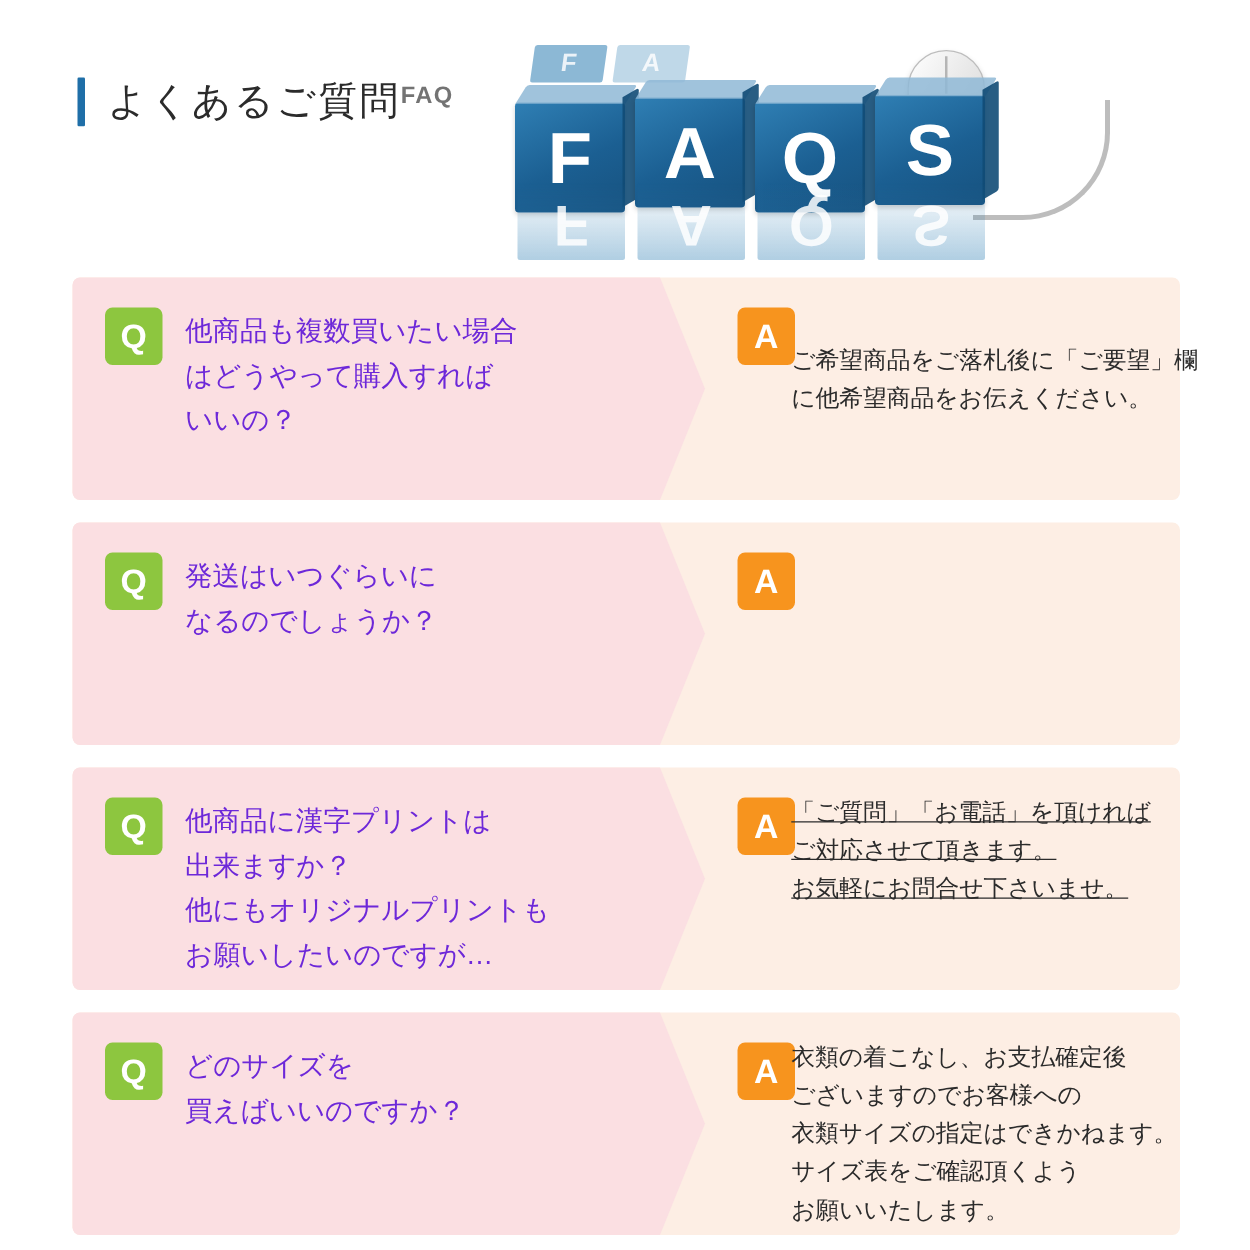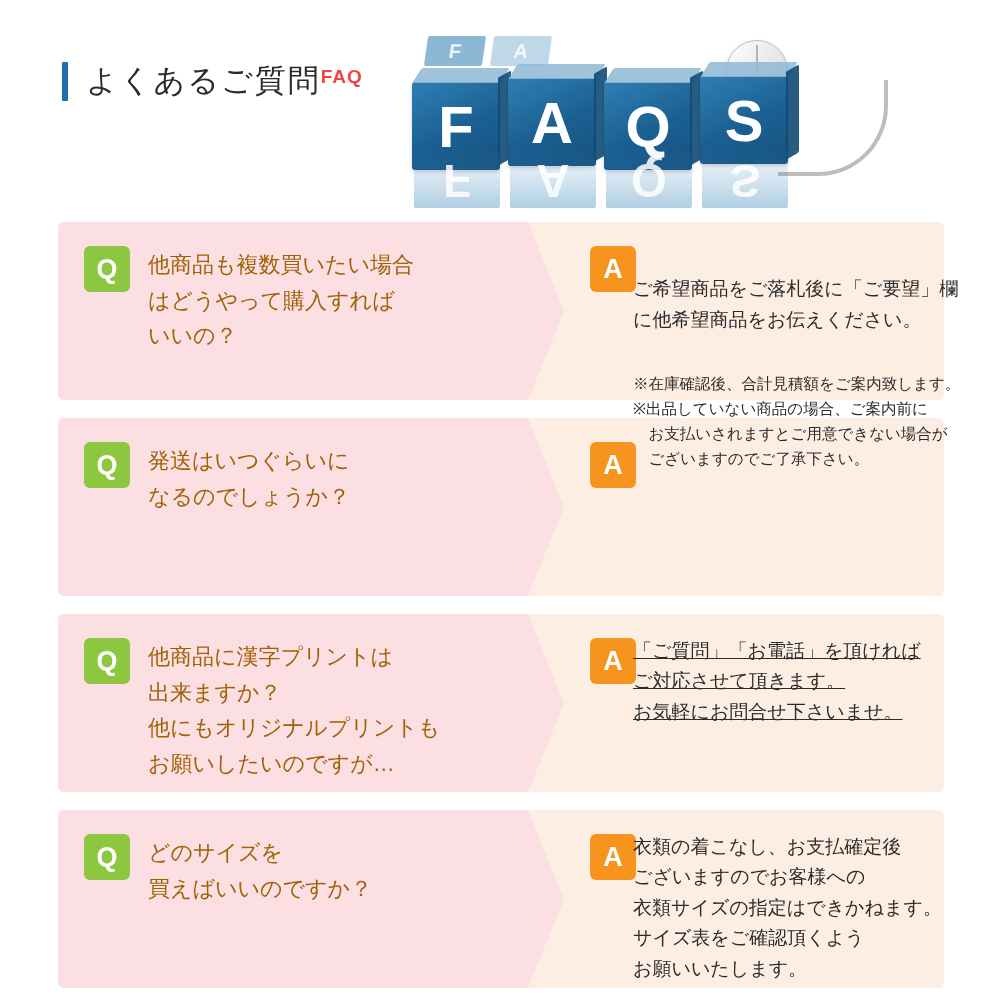--- a/index.html
+++ b/index.html
@@ -32,21 +32,21 @@
   .title-texts { display: flex; justify-content: center; }
   .title-main {
     font-size: 31px;
     color: #2b2b2b;
     letter-spacing: 2px;
     line-height: 1.25;
     font-weight: 500;
   }
   .title-sub {
     font-size: 19px;
-    color: #ef4444;
+    color: #737373;
     font-weight: bold;
     letter-spacing: 1px;
     margin-top: 4px;
   }
 
   
   .cubes {
     position: absolute;
     left: 396px; top: 30px;
     width: 460px; height: 185px;
@@ -191,21 +191,21 @@
     display: flex; align-items: center; justify-content: center;
     font-family: "Liberation Sans", sans-serif;
   }
   .badge-q { background: #8dc63f; left: 26px; }
   .badge-a { background: #f7941e; left: 532px; }
   .q-text {
     position: absolute;
     left: 90px;
     font-size: 22px;
     line-height: 1.62;
-    color: #a16207;
+    color: #6d28d9;
     white-space: pre-line;
   }
   .a-text {
     position: absolute;
     left: 575px;
     width: 330px;
     font-size: 19px;
     line-height: 1.6;
     color: #2b2b2b;
     white-space: pre-line;
@@ -276,24 +276,20 @@
     <div class="q-panel z1"></div>
     <div class="q-arrow z1" style="border-top-width:89px; border-bottom-width:89px;"></div>
     <div class="badge badge-q z2" style="top:24px;">Q</div>
     <div class="q-text z2" style="top:25px;">他商品も複数買いたい場合
 はどうやって購入すれば
 いいの？</div>
     <div class="badge badge-a z2" style="top:24px;">A</div>
     <div class="a-text z2" style="top:22px;">
       <div>ご希望商品をご落札後に「ご要望」欄
 に他希望商品をお伝えください。</div>
-      <div class="a-note" style="margin-top:5px;">※在庫確認後、合計見積額をご案内致します。
-※出品していない商品の場合、ご案内前に
-　お支払いされますとご用意できない場合が
-　ございますのでご了承下さい。</div>
     </div>
   </div>
 
   <div class="faq-row" style="top:418px; height:178px;">
     <div class="a-panel"></div>
     <div class="q-panel z1"></div>
     <div class="q-arrow z1" style="border-top-width:89px; border-bottom-width:89px;"></div>
     <div class="badge badge-q z2" style="top:24px;">Q</div>
     <div class="q-text z2" style="top:25px;">発送はいつぐらいに
 なるのでしょうか？</div>

